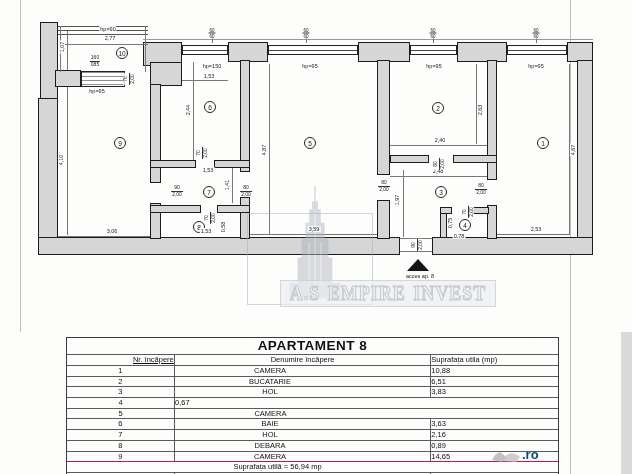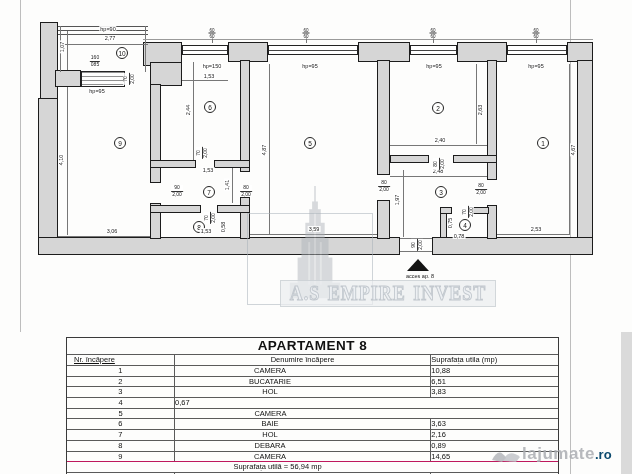--- a/index.html
+++ b/index.html
@@ -38,21 +38,21 @@
   .wm-bldg{position:absolute;left:286px;top:186px;width:58px;height:116px;opacity:.48;}
   
   .tbl{position:absolute;left:66px;top:337px;width:491px;border:1.5px solid #3a3a3a;box-sizing:content-box;
        background:rgba(255,255,255,.2);font-size:7.5px;}
   .t-title{height:16px;line-height:16px;text-align:center;font-size:13.5px;font-weight:bold;letter-spacing:.5px;}
   .t-row{display:flex;border-top:1px solid #5a5a5a;height:9.7px;line-height:9.7px;}
   .t-row.head{height:10px;line-height:10px;}
   .t-c1{width:107px;text-align:center;}
   .t-c2{width:257px;text-align:center;border-left:1px solid #5a5a5a;padding-right:65px;box-sizing:border-box;}
   .t-c3{width:127px;text-align:left;border-left:1px solid #5a5a5a;}
-  .t-row.head .t-c1{text-align:left;padding-left:7px;box-sizing:border-box;text-decoration:underline;}
+  .t-row.head .t-c1{text-align:right;padding-left:7px;box-sizing:border-box;text-decoration:underline;}
   .t-merge{border-top:1px solid #be185d;height:10px;line-height:10px;text-align:center;padding-right:70px;}
   
   .lj{position:absolute;left:490px;top:441px;height:26px;display:flex;align-items:center;z-index:5;}
   .lj-text{font-size:17px;font-weight:bold;color:rgba(170,173,177,.85);letter-spacing:.5px;}
   .lj-tld{font-size:13px;font-weight:bold;}
 </style>
 </head>
 <body>
 
 <div class="page">
@@ -311,17 +311,16 @@
         </div>
       </div>
 
   </div>
 
   <div class="lj">
     <svg width="32" height="20" viewBox="0 0 32 20">
       <path d="M2 16 Q9 2 16 14 L12 18 Z" fill="rgba(175,178,182,.8)"></path>
       <path d="M12 17 Q19 4 30 13 L26 18 Z" fill="rgba(190,193,197,.8)"></path>
     </svg>
-    <span class="lj-text">lajumate</span>
     <span class="lj-tld" id="lj-tld" style="color: #0c4a6e;">.ro</span>
   </div>
 
 </div>
 
 </body></html>

